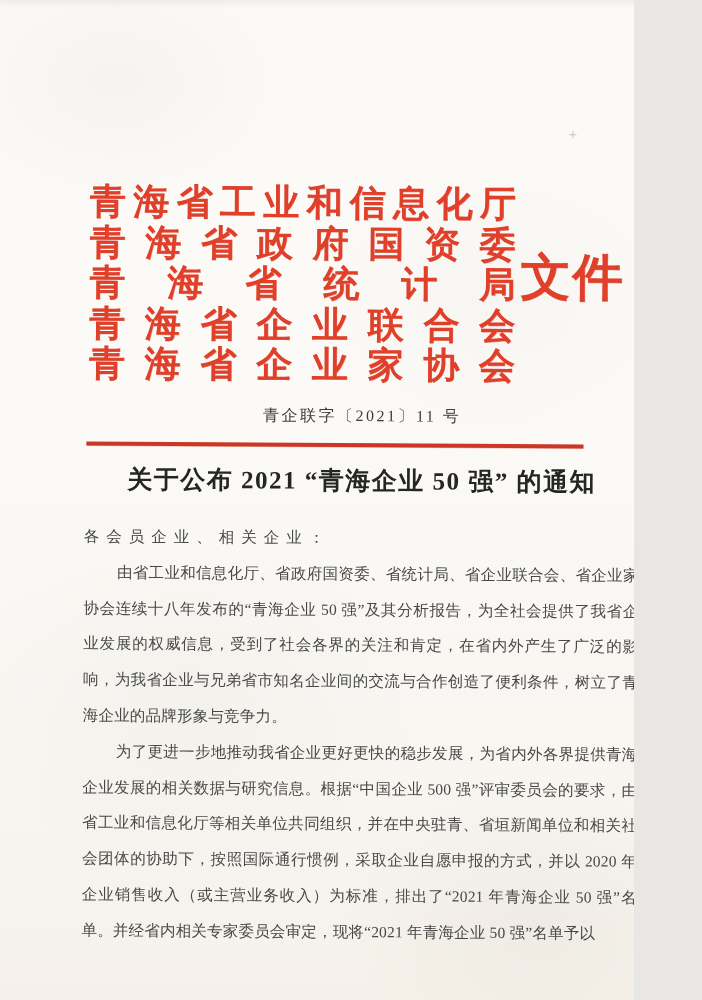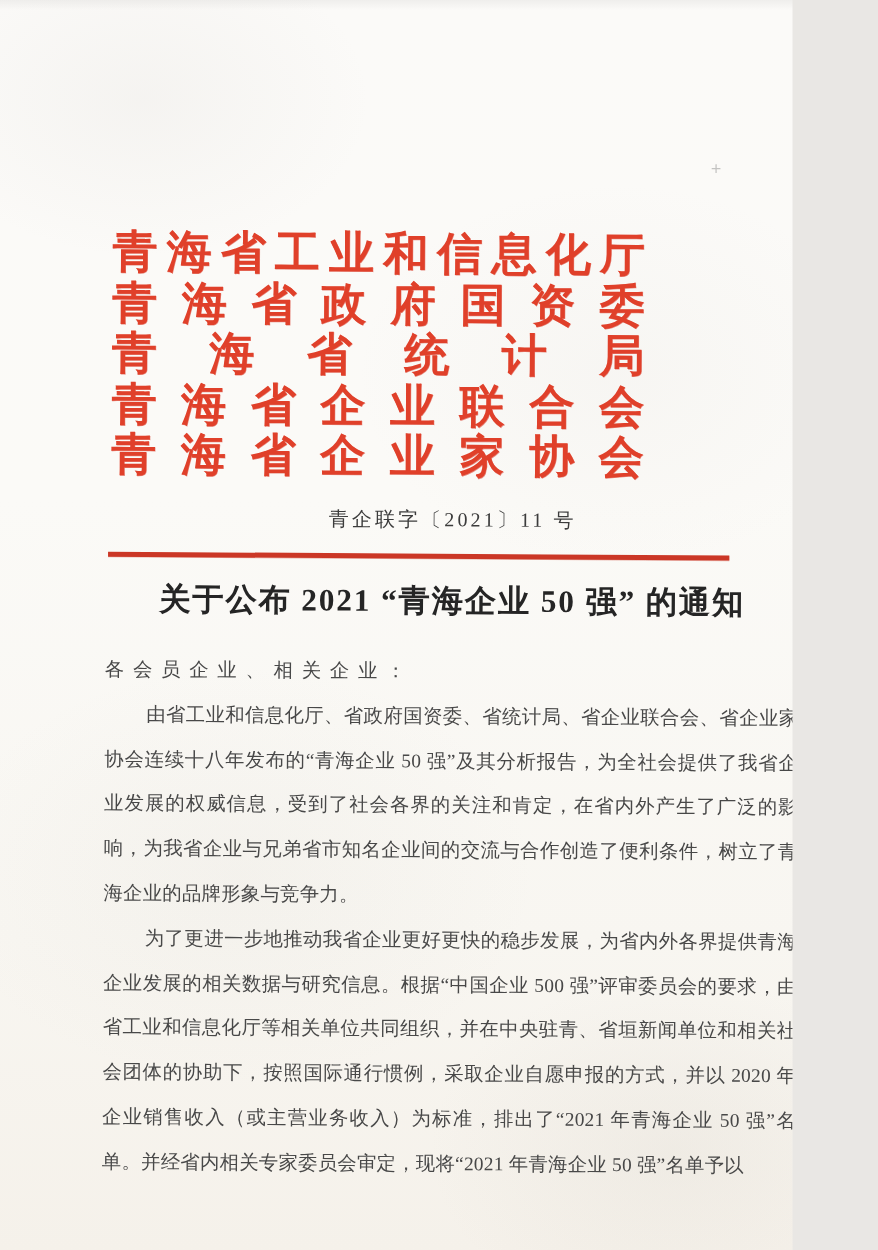--- a/index.html
+++ b/index.html
@@ -92,20 +92,21 @@
   <div class="content">
 
     <div class="letterhead-agencies">
       <div class="agency-line">青海省工业和信息化厅</div>
       <div class="agency-line">青海省政府国资委</div>
       <div class="agency-line">青海省统计局</div>
       <div class="agency-line">青海省企业联合会</div>
       <div class="agency-line">青海省企业家协会</div>
     </div>
 
+    <div class="doc-type">文件</div>
 
     <div class="scan-mark"></div>
 
     <div class="doc-number">青企联字〔2021〕11 号</div>
 
     <div class="red-rule"></div>
 
     <h1 class="doc-title">关于公布 2021 “青海企业 50 强” 的通知</h1>
 
     <div class="doc-body">

